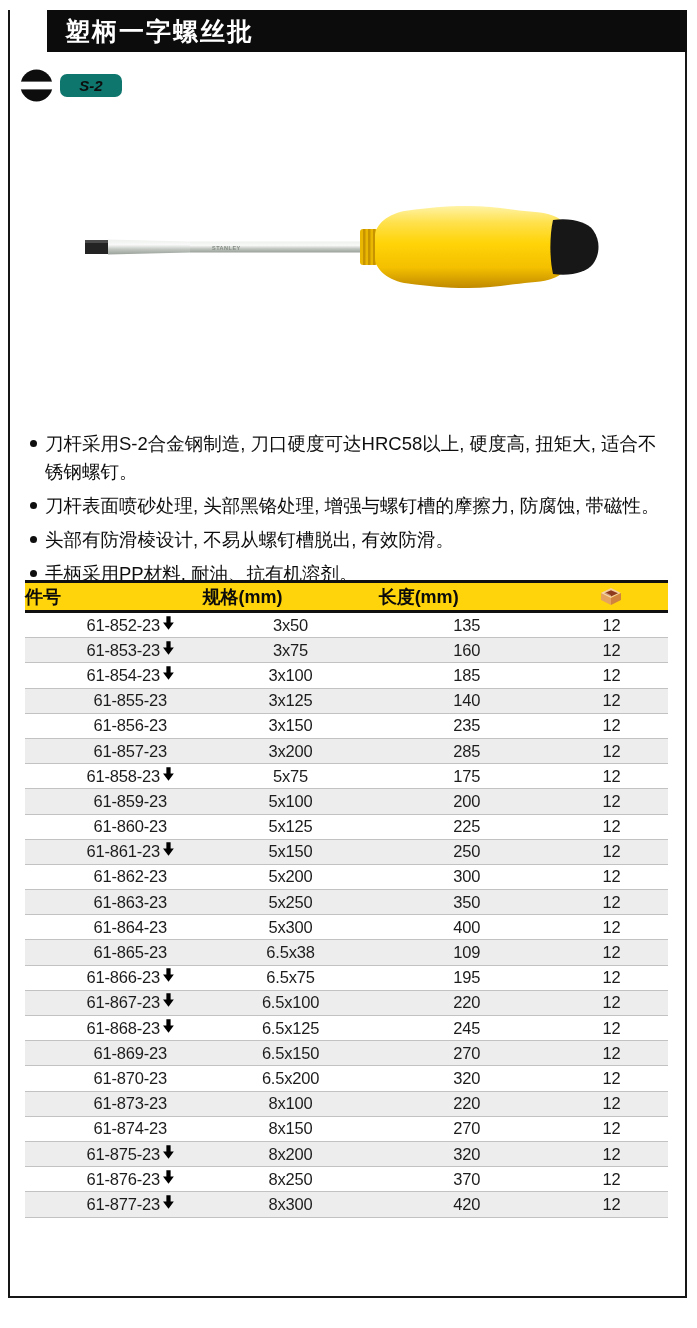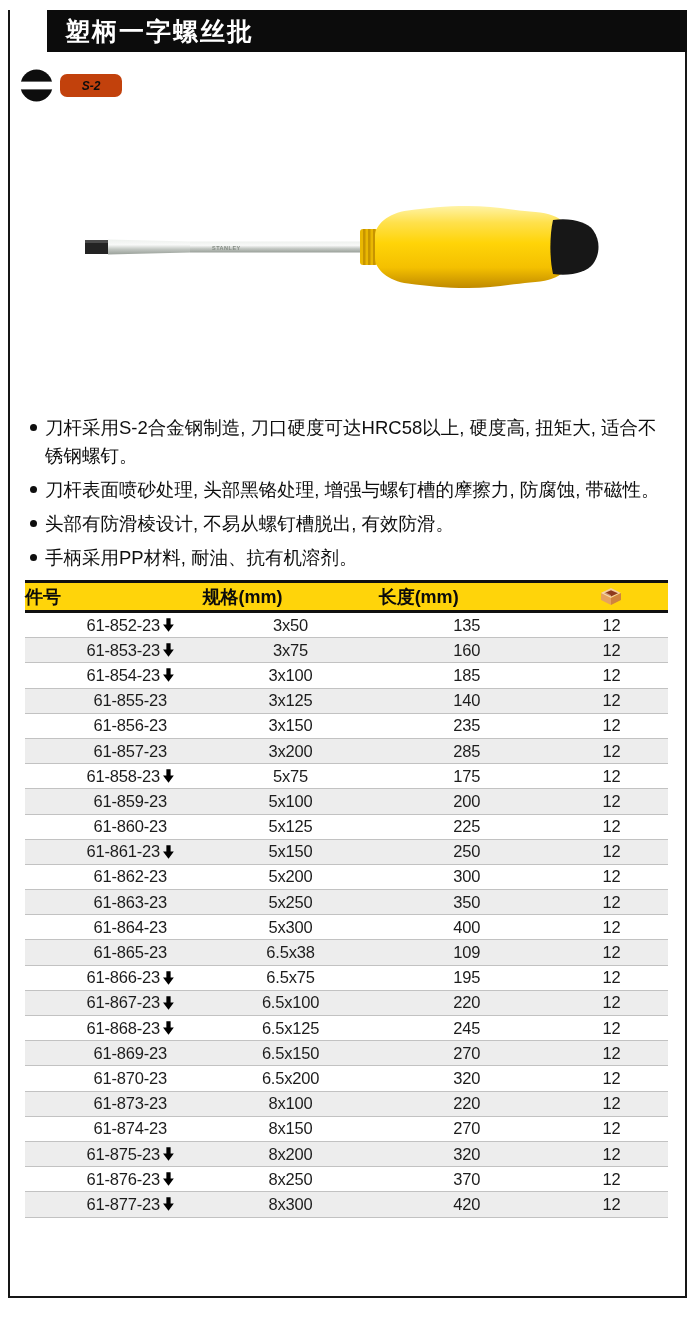--- a/index.html
+++ b/index.html
@@ -14,29 +14,29 @@
   
   .titlebar{
     position:absolute;left:-2px;right:-2px;top:0;height:42px;
     background:#0c0c0c;color:#fff;display:flex;align-items:center;
     padding-left:18px;font-size:25px;font-weight:bold;letter-spacing:2px;margin-left:39px;
   }
   
   .badge-row{position:absolute;left:10px;top:59px;display:flex;align-items:center;}
   .slot-icon{width:33px;height:33px;display:block;}
   .grade-badge{
-    margin-left:7px;width:62px;height:23px;background:#c2410c;border-radius:7px;
+    margin-left:7px;width:62px;height:23px;background:#0f766e;border-radius:7px;
     display:flex;align-items:center;justify-content:center;
-    font-weight:bold;font-style:italic;font-size:12px;color:#0d0d0d;
+    font-weight:bold;font-style:italic;font-size:15px;color:#0d0d0d;
   }
   
   .figure{position:absolute;left:62px;top:188px;width:540px;height:110px;}
   
   .features{
-    position:absolute;left:18px;top:404px;width:636px;margin:0;padding:0;list-style:none;
+    position:absolute;left:18px;top:420px;width:636px;margin:0;padding:0;list-style:none;
     font-size:18.5px;line-height:28px;color:#0e0e0e;
   }
   .features li{position:relative;padding-left:17px;margin-bottom:6px;}
   .features li::before{
     content:"";position:absolute;left:2px;top:10px;width:7px;height:7px;
     border-radius:50%;background:#0e0e0e;
   }
   
   .spec-table{
     position:absolute;left:15px;top:570px;width:643px;
@@ -49,21 +49,21 @@
   .spec-table col.c4{width:17.6%;}
   .spec-table th{
     background:#ffd40a;height:27px;border-bottom:3px solid #101010;
     font-size:18px;font-weight:bold;color:#0b0b0b;text-align:left;padding:0;
   }
   .spec-table td{
     height:24.2px;border-bottom:1px solid #c2c2c2;text-align:center;padding:0;
     font-size:16.5px;color:#1c1c1c;letter-spacing:-0.2px;
   }
   .spec-table tbody tr:nth-child(even){background:#ededed;}
-  .pn-wrap{display:inline-flex;align-items:center;margin-left:33px;}
+  .pn-wrap{display:inline-flex;margin-left:33px;}
   .dn{margin-left:3px;flex:none;}
   .carton{display:block;margin:0 auto;}
 </style>
 </head>
 <body>
 
 <div class="frame">
 
   <div class="titlebar">
     <span>塑柄一字螺丝批</span>

